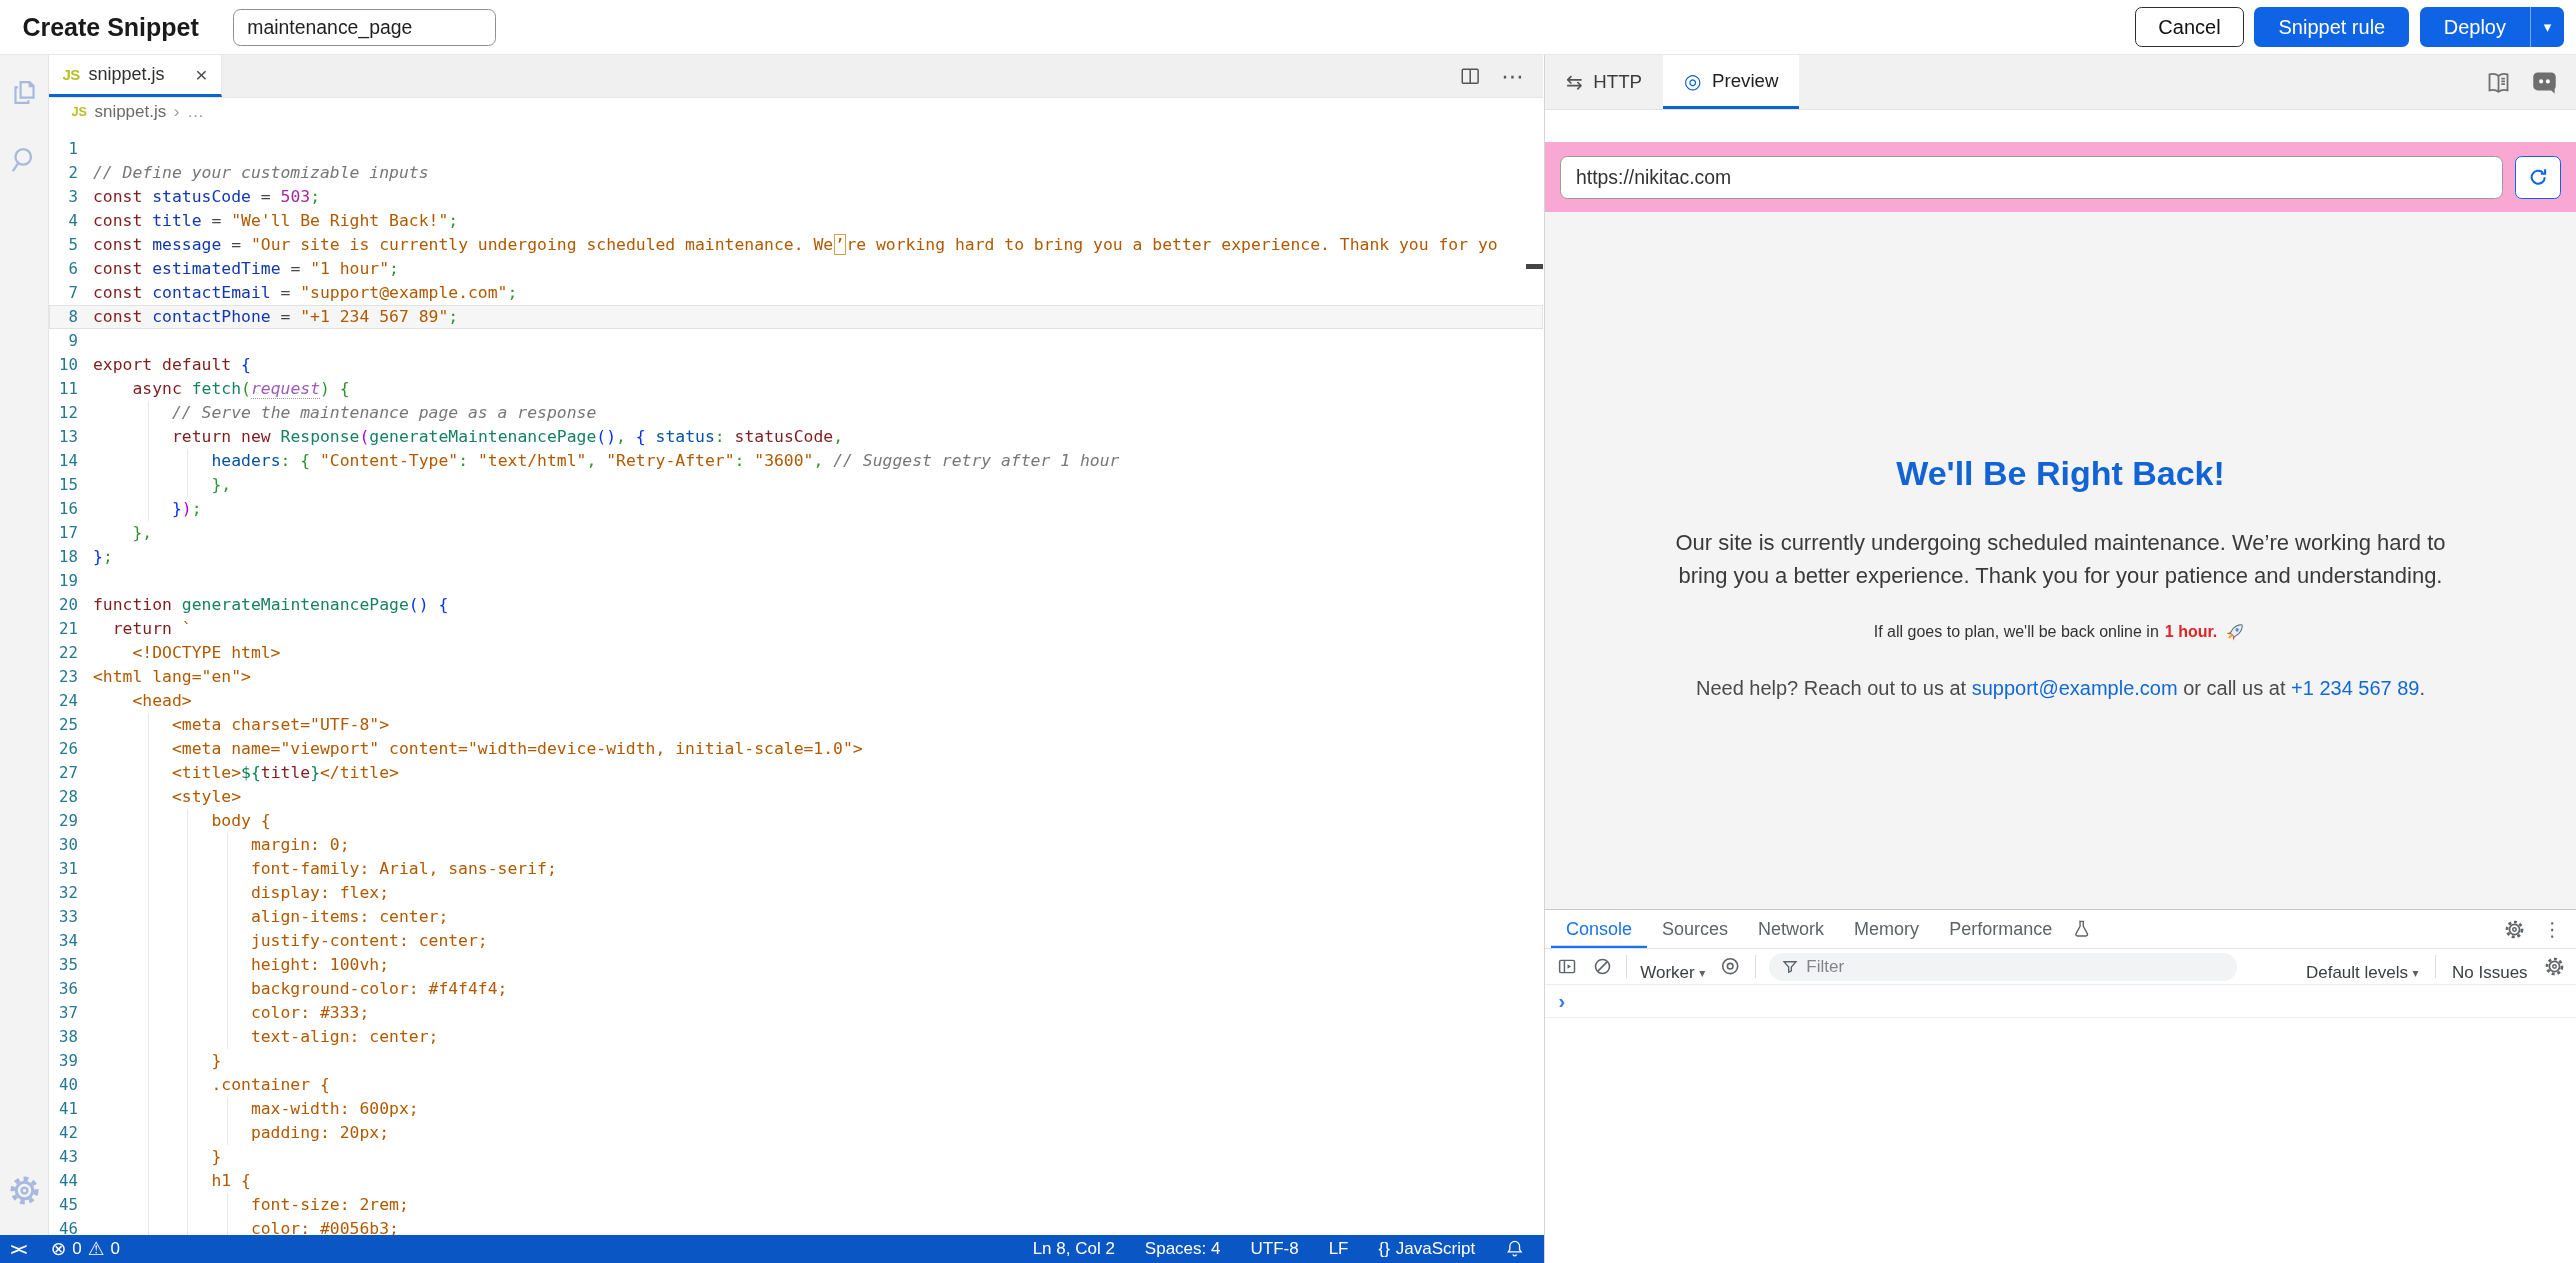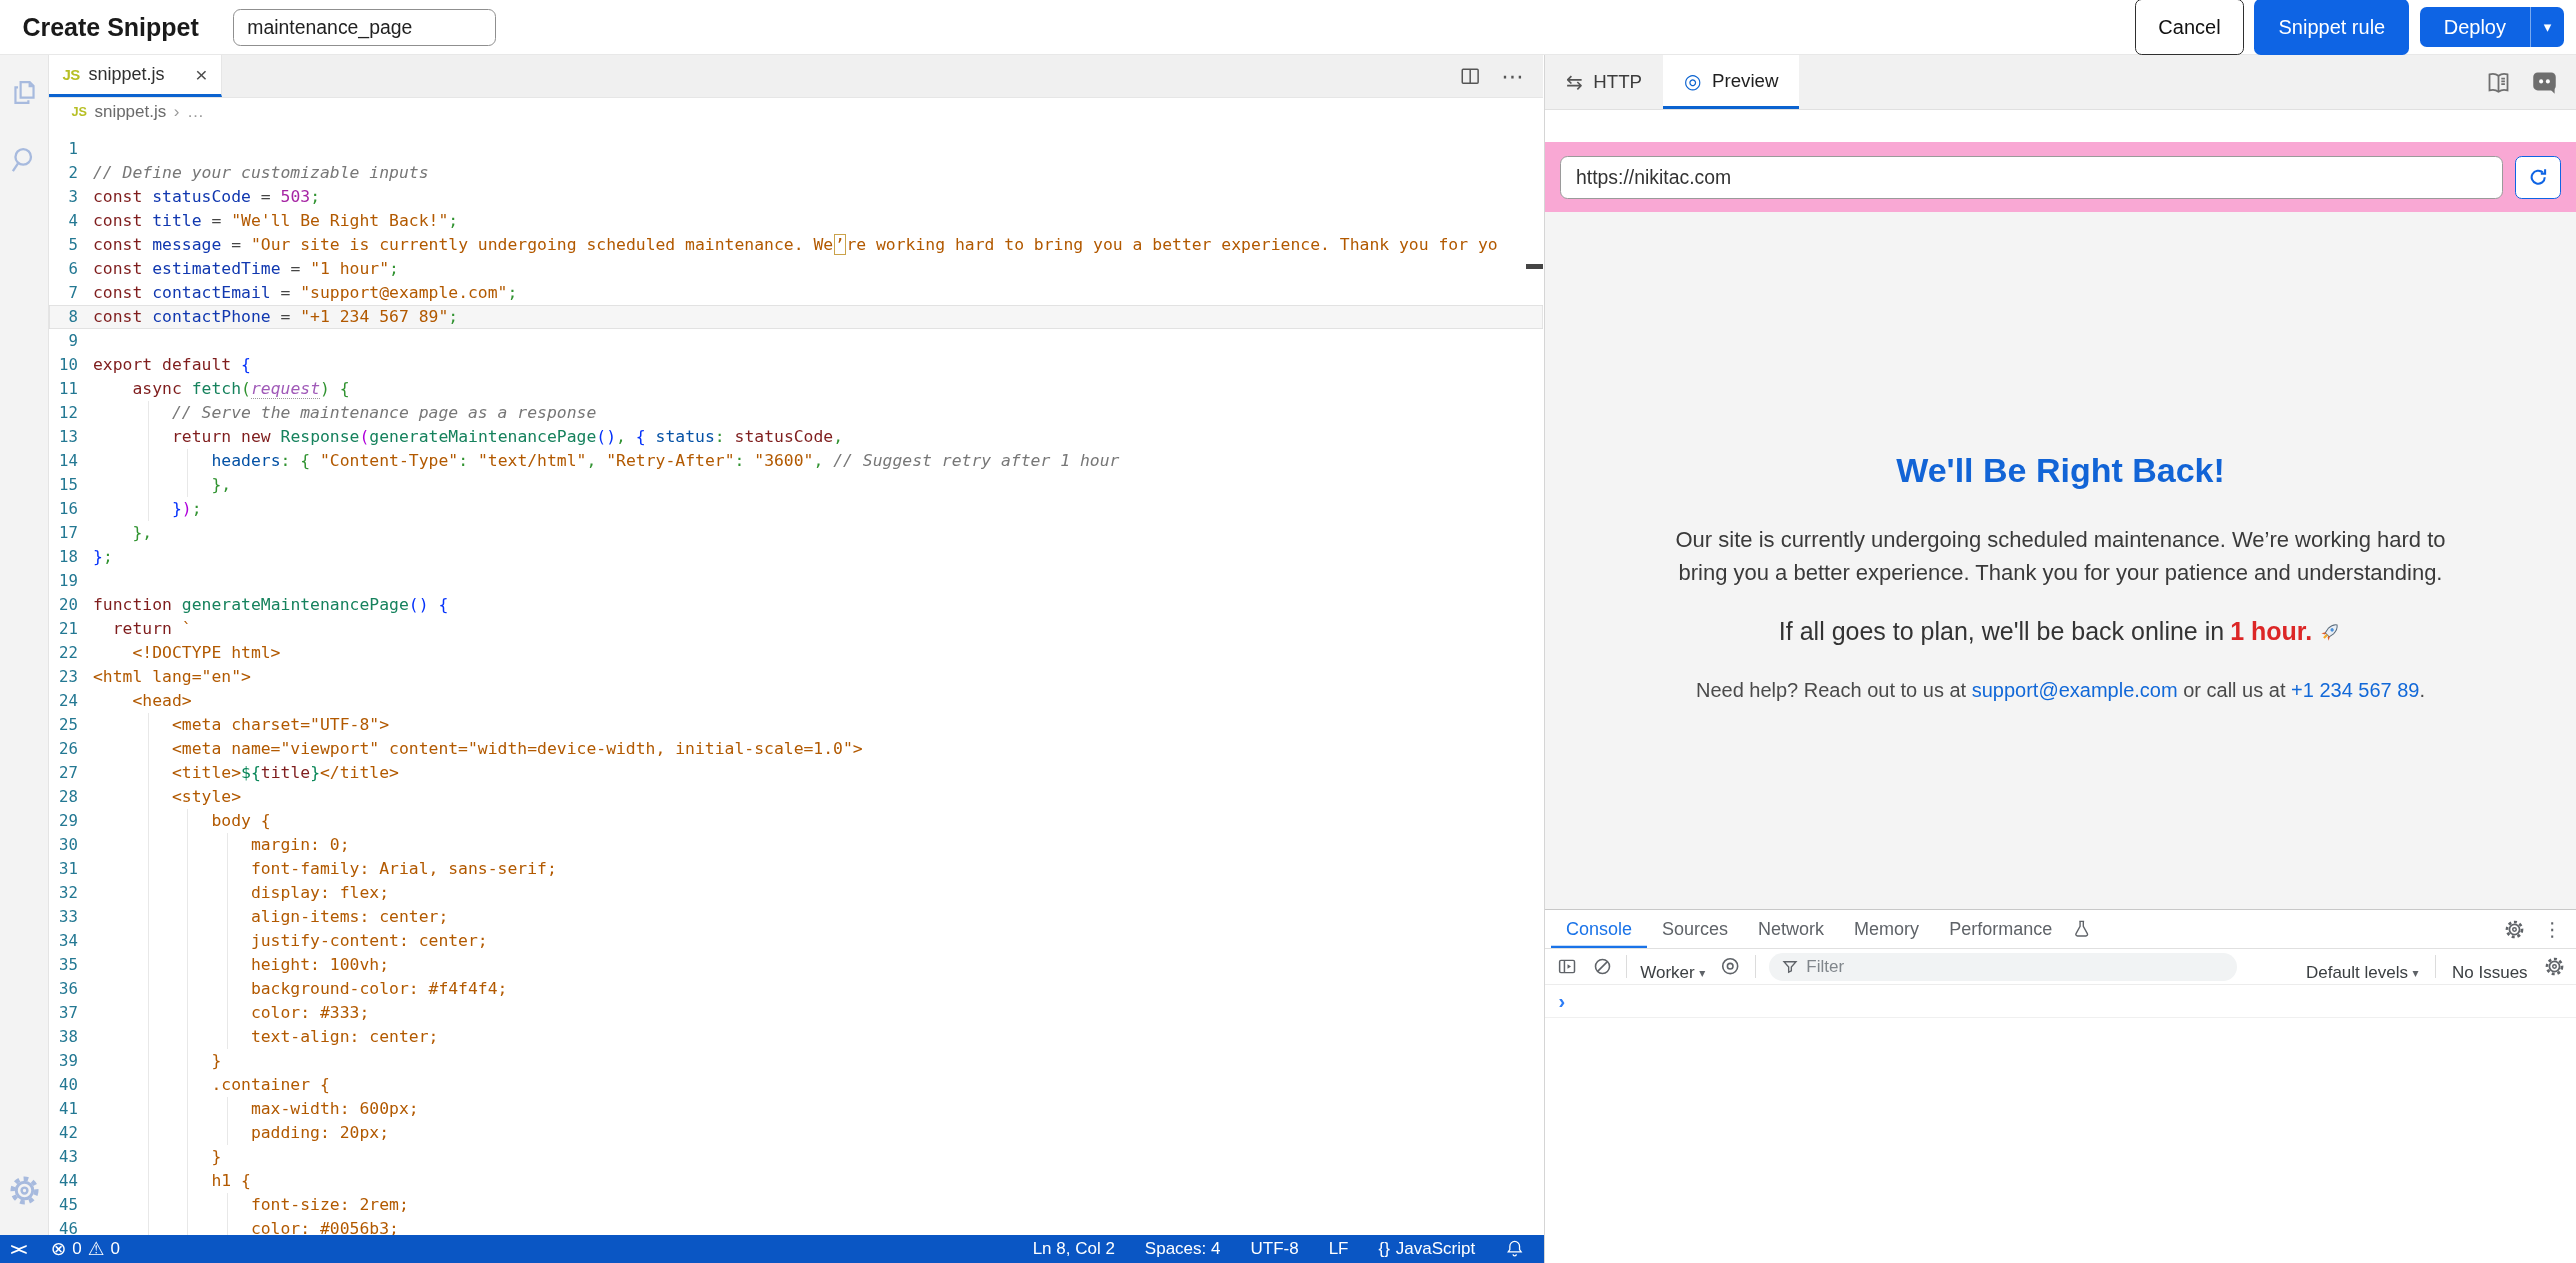--- a/index.html
+++ b/index.html
@@ -7,21 +7,21 @@
     font-family:"Liberation Sans", sans-serif; }
   svg { display:block; }
 
   
   #header { position:absolute; left:0; top:0; width:2576px; height:55px; background:#fff;
     border-bottom:0.7px solid #e8e8e8; display:flex; align-items:center; padding:0 12px 0 22.4px; }
   #hdr-title { font-size:25px; font-weight:700; color:#1a1a1a; }
   #snippet-name { margin-left:34px; width:263px; height:37px; border:1.5px solid #8f8f8f; border-radius:7.5px;
     font-size:19.4px; color:#222; padding:0 13.5px; outline:none; font-family:inherit; }
   #hdr-actions { margin-left:auto; display:flex; align-items:center; gap:10.5px; }
-  .btn { height:56px; border-radius:6.7px; font-size:20px; display:flex; align-items:center; justify-content:center; cursor:pointer; }
+  .btn { height:40px; border-radius:6.7px; font-size:20px; display:flex; align-items:center; justify-content:center; cursor:pointer; }
   .btn-ghost { background:#fff; border:1.9px solid #2f2f2f; color:#111; padding:0 22.4px; }
   .btn-primary { background:#0e64e4; color:#fff; border:none; padding:0 24px; }
   #deploy-split { display:flex; background:#0e64e4; border-radius:6.7px; overflow:hidden; }
   #deploy-main { padding:0 24px; height:40px; display:flex; align-items:center; color:#fff; font-size:20px; }
   #deploy-caret { width:34px; height:40px; display:flex; align-items:center; justify-content:center;
     border-left:0.7px solid rgba(255,255,255,.45); color:#fff; font-size:15px; }
 
   
   #activity-bar { position:absolute; left:0; top:55px; width:49px; height:1180px; background:#f3f3f3;
     border-right:0.7px solid #e4e4e4; }
@@ -72,21 +72,21 @@
   #url-row { height:70px; background:#f9a8d4; display:flex; align-items:center; padding:0 15px; gap:12px;margin-top:32px; }
   #url-input { flex:1; height:43px; border:1.5px solid #9a9a9a; border-radius:7.5px; font-size:19.4px; color:#333;
     padding:0 15px; outline:none; font-family:inherit; }
   #refresh-btn { width:46px; height:43px; border:1.9px solid #0e64e4; border-radius:6.7px; background:#fff;
     display:flex; align-items:center; justify-content:center; }
 
   #preview-view { height:729px; background:#f4f4f4; display:flex; flex-direction:column; align-items:center;
     justify-content:center; text-align:center; }
   #pv-title { font-size:34px; font-weight:700; color:#1264d6; margin-bottom:33px; }
   #pv-message { font-size:22px; color:#3a3a3a; line-height:33px; max-width:774px; }
-  #pv-plan { margin-top:28px; font-size:25px; color:#333; display:flex; align-items:center; gap:6px; }
+  #pv-plan { margin-top:28px; font-size:16px; color:#333; display:flex; align-items:center; gap:6px; }
   #pv-time { color:#dc2626; font-weight:700; }
   #pv-help { margin-top:33px; font-size:20px; color:#4a4a4a; }
   .pv-link { color:#1168d8; }
 
   
   #console { position:absolute; left:0; top:854px; width:1032px; height:355px; background:#fff; border-top:0.7px solid #c8c8c8; }
   #console-top { height:39px; display:flex; align-items:stretch; border-bottom:0.7px solid #e0e0e0; padding-left:6px; }
   #console-tabs { display:flex; align-items:stretch; }
   .ctab { display:flex; align-items:center; padding:0 15px; font-size:18px; color:#5f6368; }
   .ctab.active { color:#1a73e8; box-shadow:inset 0 -2.2px 0 #1a73e8; }

